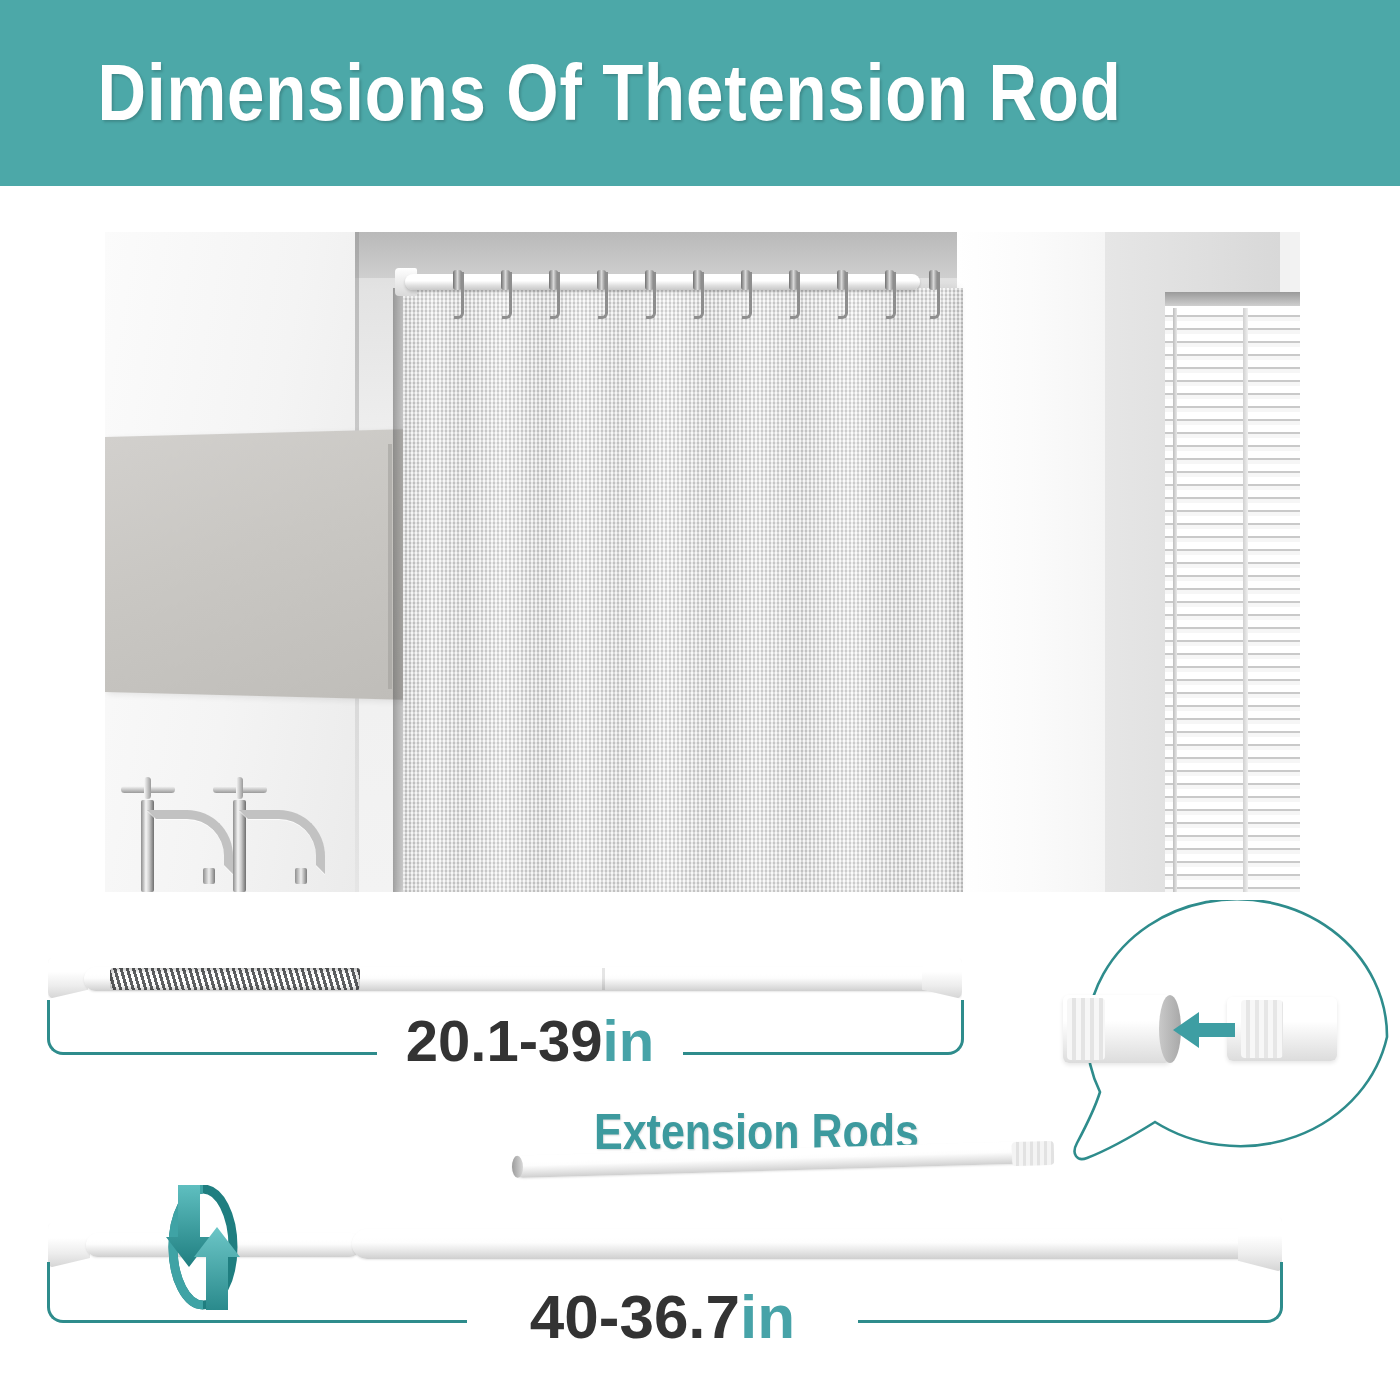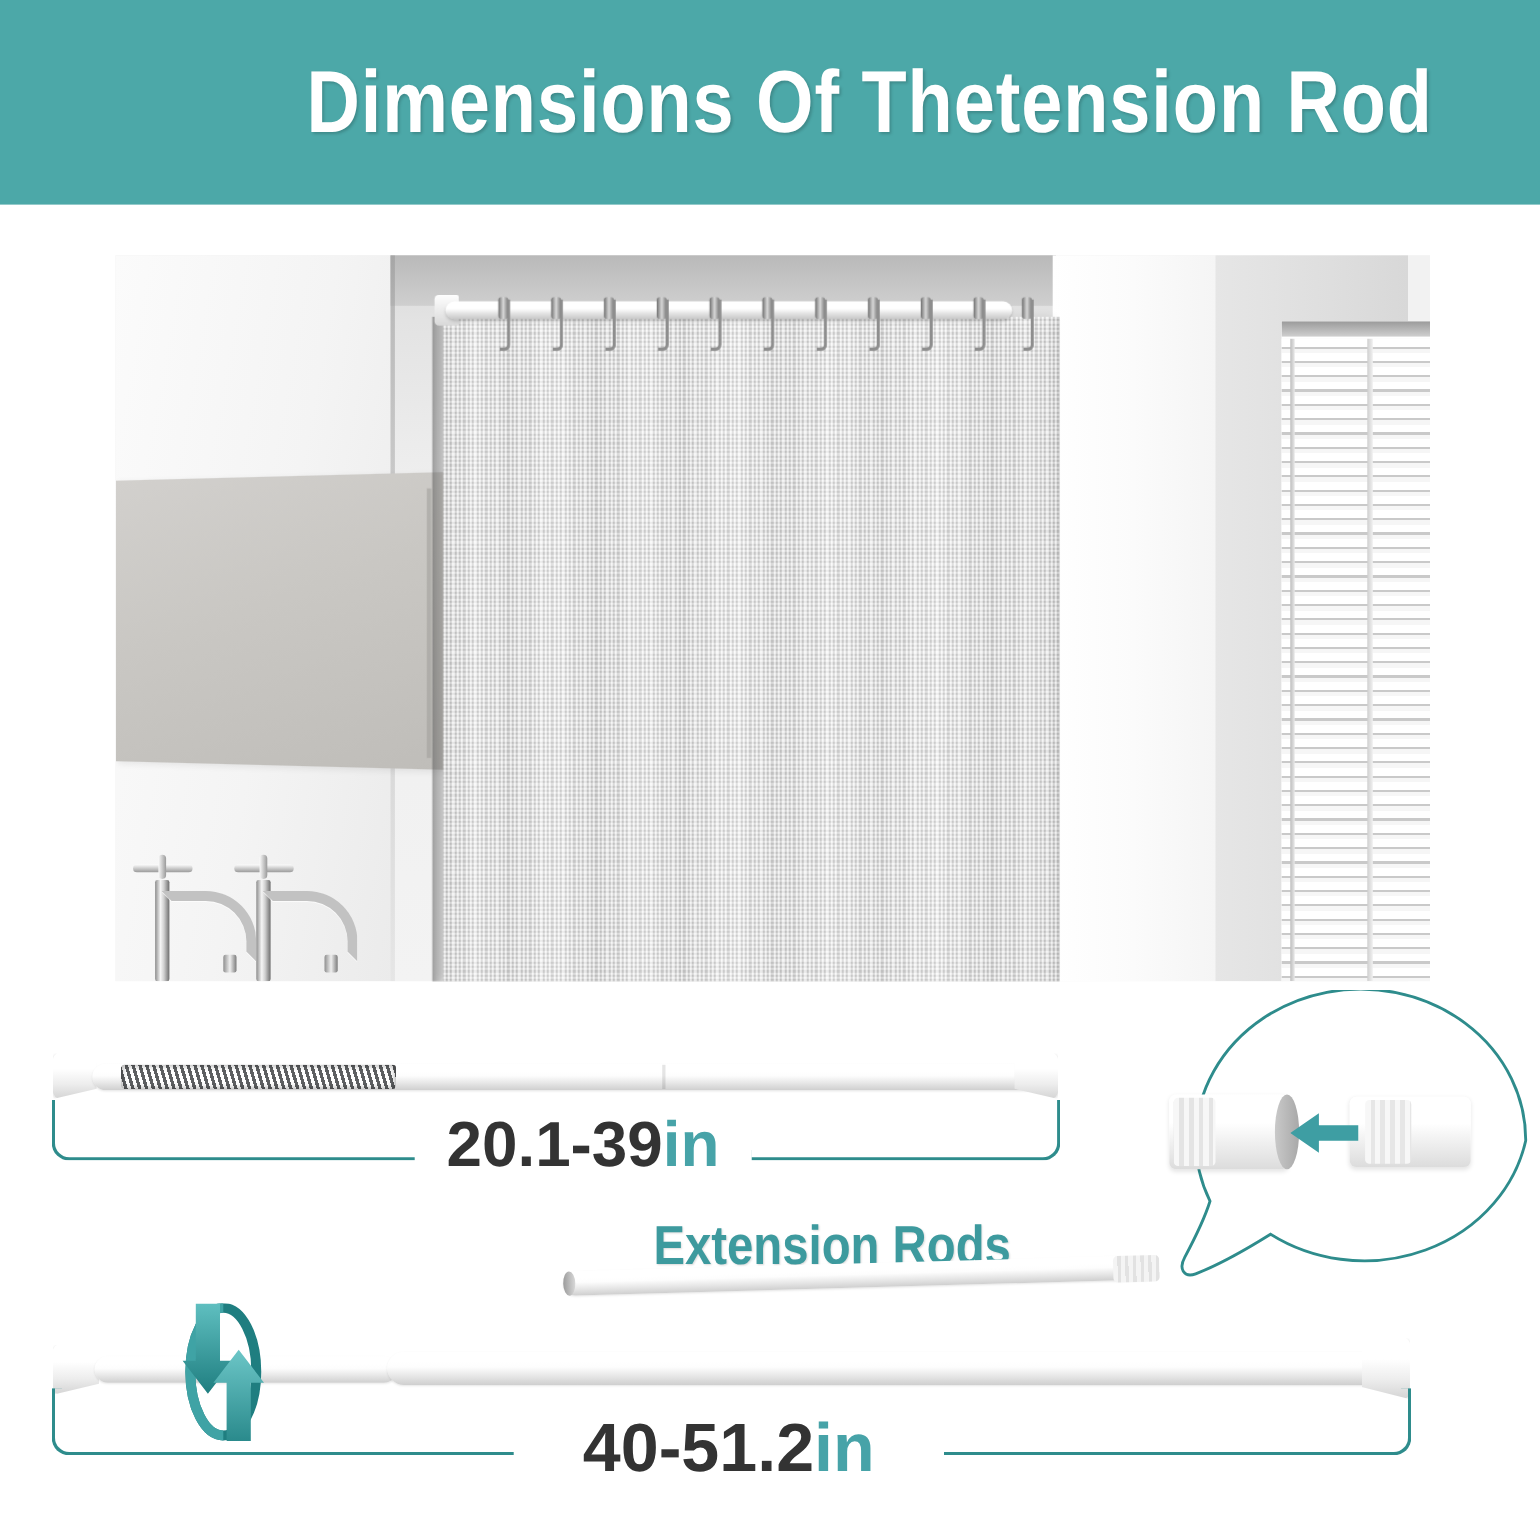--- a/index.html
+++ b/index.html
@@ -1,21 +1,21 @@
 <!DOCTYPE html>
 <html><head>
 <meta charset="utf-8">
 <style>
   html,body{margin:0;padding:0;background:#ffffff;}
   body{width:1400px;height:1400px;position:relative;overflow:hidden;
        font-family:"Liberation Sans","DejaVu Sans",sans-serif;}
 
   
   .header{position:absolute;left:0;top:0;width:1400px;height:186px;
-          background:#4CA8A8;display:flex;align-items:center;justify-content:flex-end;}
+          background:#4CA8A8;display:flex;align-items:center;justify-content:flex-start;}
   .header-title{
       color:#ffffff;font-size:80px;line-height:1;font-weight:bold;
       font-family:"Liberation Sans Narrow","Liberation Sans",sans-serif;
       transform:scaleX(0.84);transform-origin:center center;
       letter-spacing:1px;white-space:nowrap;
       text-shadow:2px 2px 3px rgba(0,0,0,.18);
   }
 
   
   .photo{position:absolute;left:105px;top:232px;width:1195px;height:660px;overflow:hidden;
@@ -305,15 +305,15 @@
       <path d="M48 125 L70 125 L70 72 L82 72 L59 42 L36 72 L48 72 Z" fill="url(#tg2)"></path>
     </svg>
   </div>
 
   <div class="bracket" style="left:47px;top:1262px;width:420px;height:58px;border-right:none;
        border-radius:0 0 0 16px;"></div>
   <div class="bracket" style="left:858px;top:1262px;width:422px;height:58px;border-left:none;
        border-radius:0 0 16px 0;"></div>
 
   <div class="bracket-label" style="left:467px;top:1286px;width:391px;font-size:62px;">
-    <span>40-51.2</span><span class="unit">in</span>
+    <span>40-36.7</span><span class="unit">in</span>
   </div>
 </div>
 
 </body></html>

